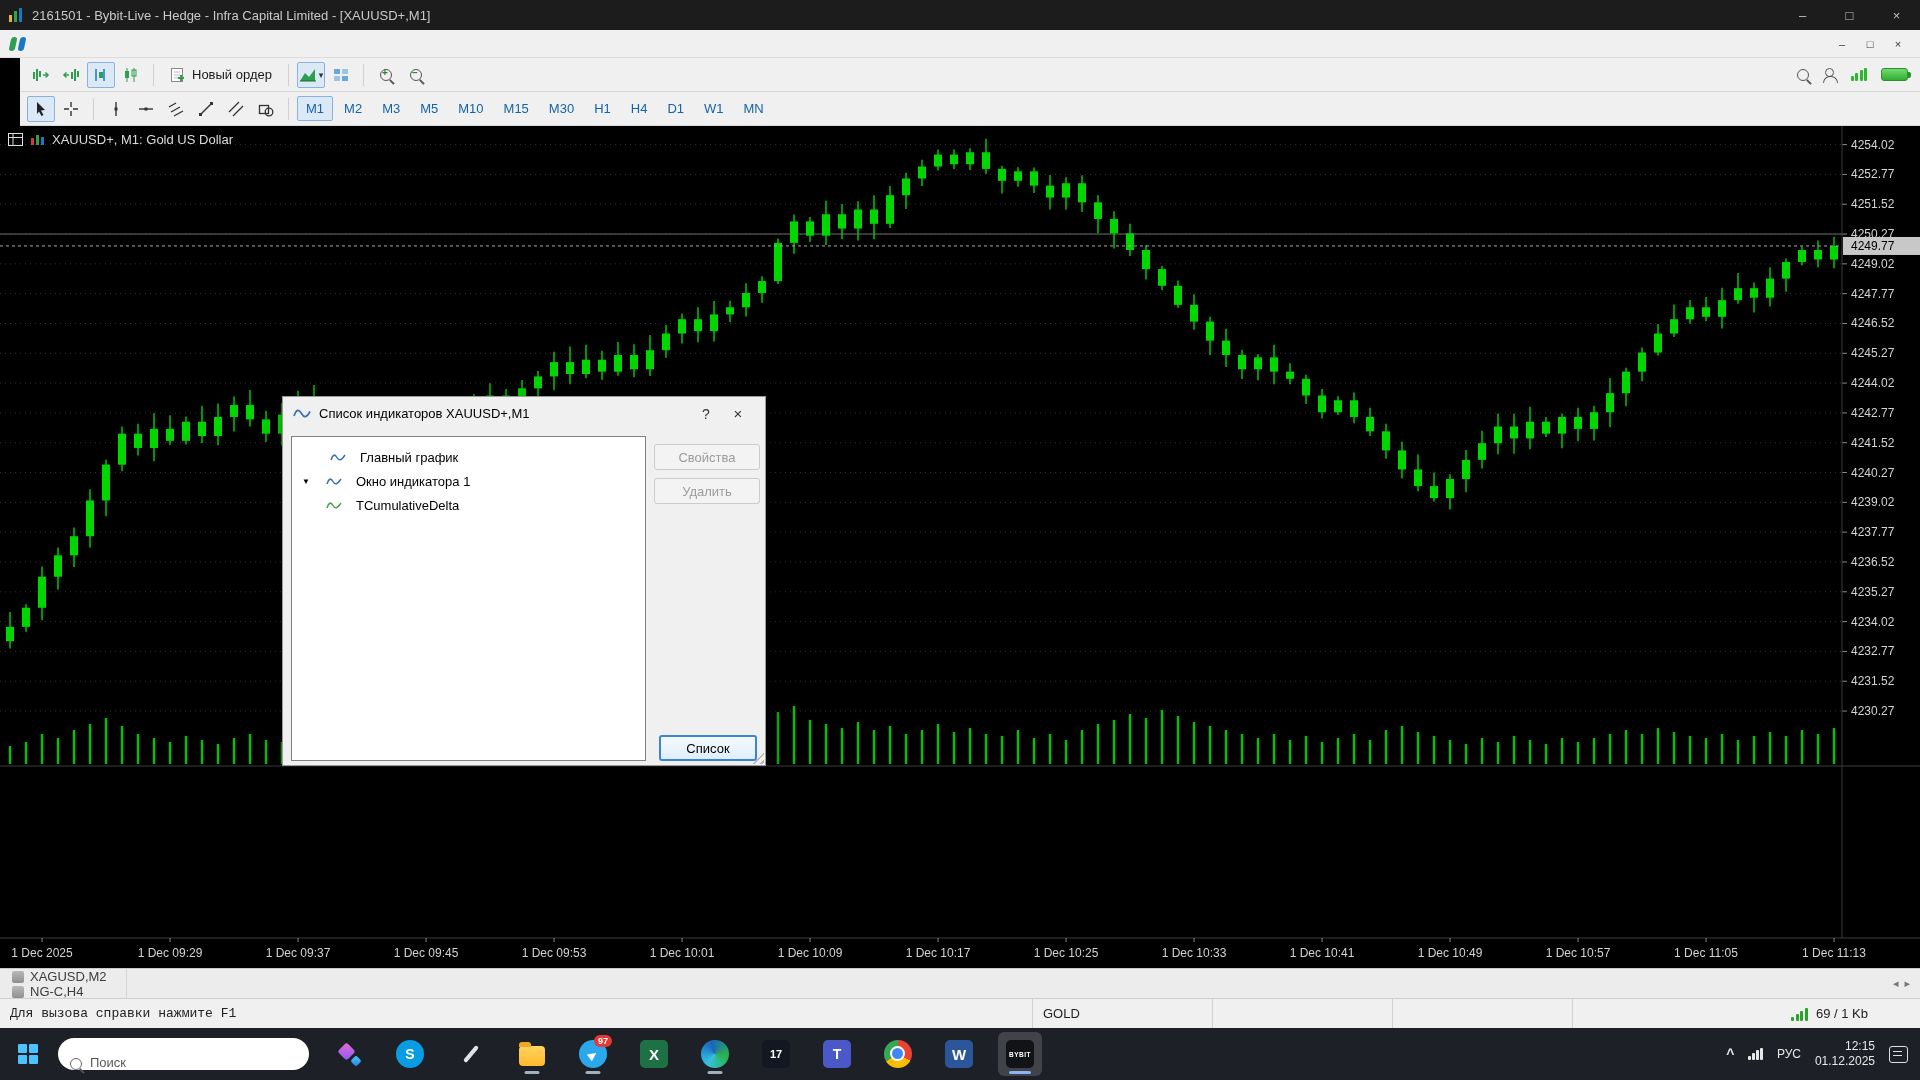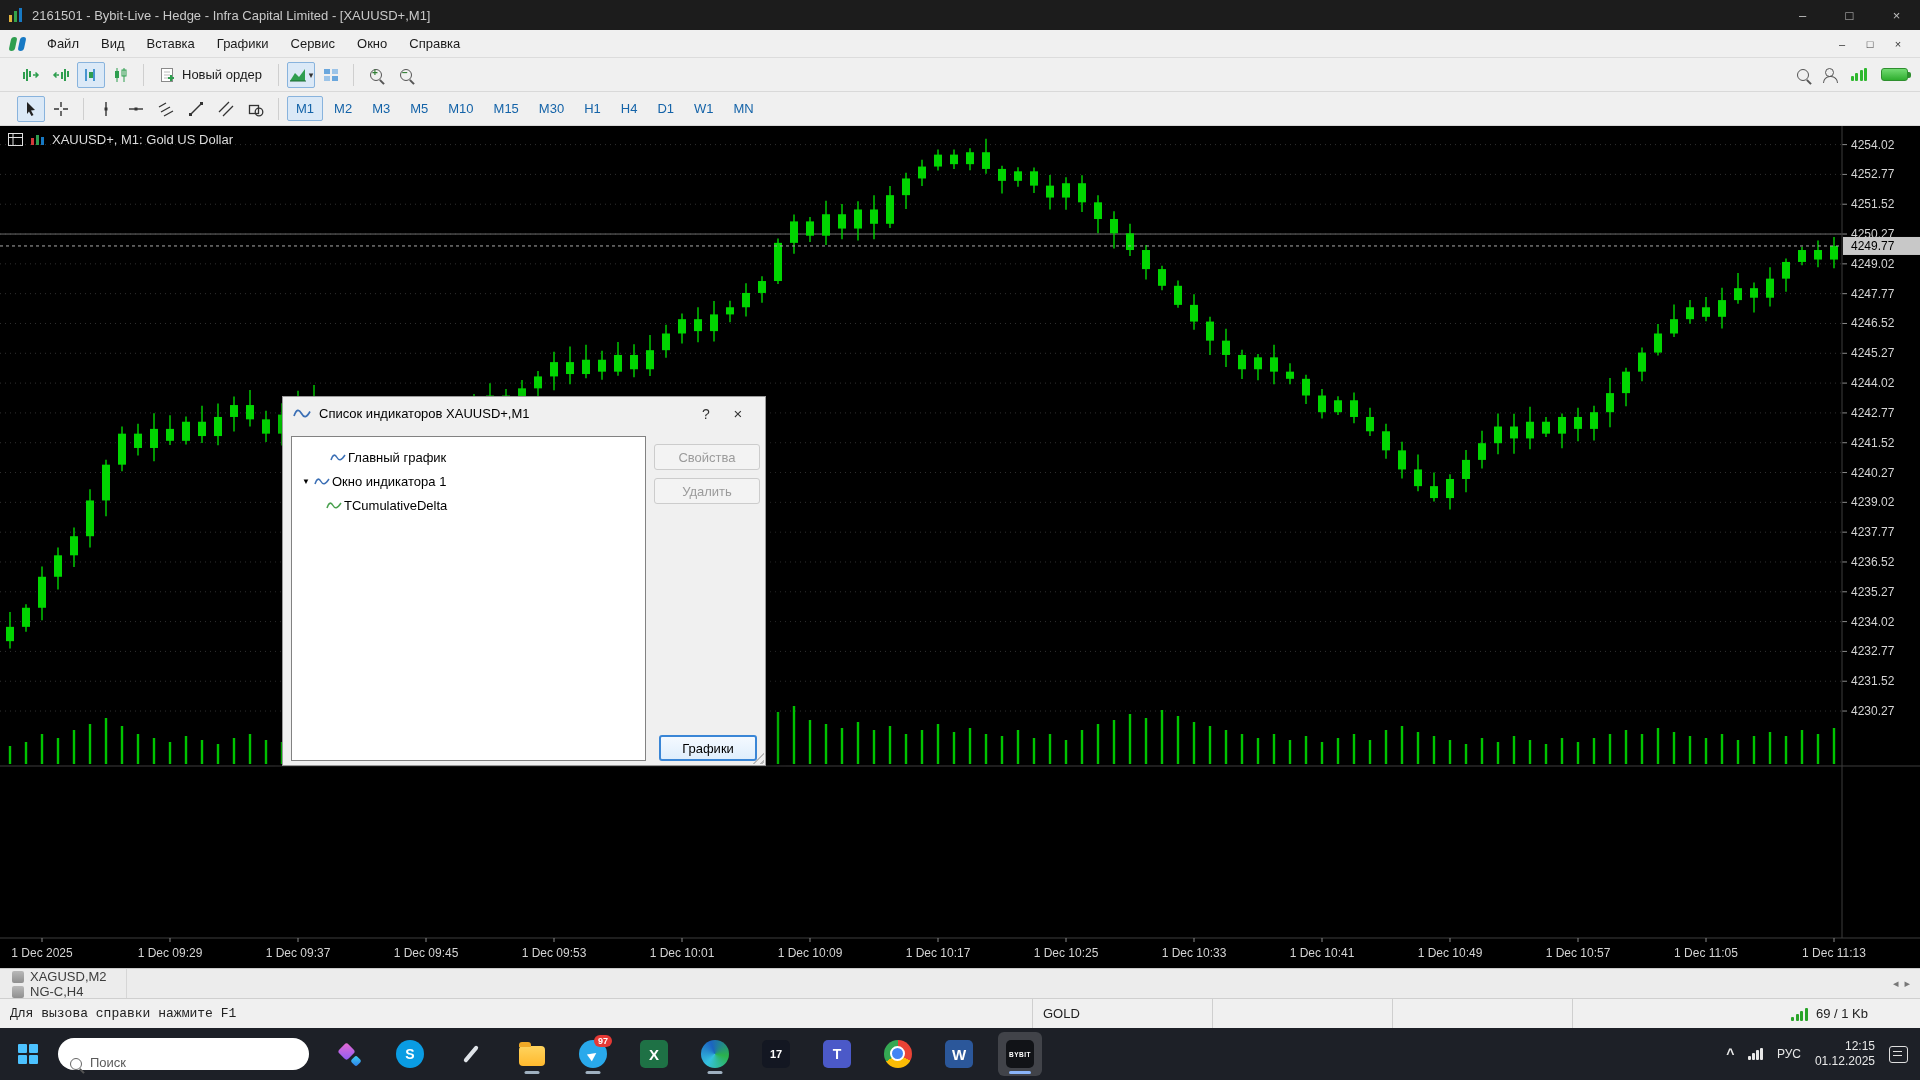--- a/index.html
+++ b/index.html
@@ -19,21 +19,21 @@
   .mt-logo { width:22px; height:16px; margin:0 6px 0 8px; position:relative; }
   .mt-logo i { position:absolute; width:6px; height:14px; border-radius:3px; top:1px; transform:skewX(-12deg); }
   .mt-logo i:first-child { left:2px; background:#2e9e4f; }
   .mt-logo i:last-child { left:11px; background:#1779c4; }
   .menu-items { display:flex; }
   .menu-item { padding:4px 11px; font-size:13px; color:#1a1a1a; cursor:default; }
   .mdi-controls { margin-left:auto; display:flex; gap:4px; margin-right:10px; }
   .mdi-btn { width:24px; height:20px; display:flex; align-items:center; justify-content:center; font-size:11px; color:#333; }
 
   
-  .toolbar { height:34px; background:#f0f0f0; display:flex; align-items:center; border-bottom:1px solid #d9d9d9; flex:0 0 auto; padding-left:16px; }
+  .toolbar { height:34px; background:#f0f0f0; display:flex; align-items:center; border-bottom:1px solid #d9d9d9; flex:0 0 auto; padding-left:6px;margin-left:20px; }
   .tsep { width:1px; height:22px; background:#cfcfcf; margin:0 7px; }
   .tbtn { height:26px; min-width:28px; display:flex; align-items:center; justify-content:center; border:1px solid transparent; border-radius:2px; margin:0 1px; cursor:default; }
   .tbtn.pressed { border-color:#88b3dd; background:#dbe9f7; }
   .tbtn svg { display:block; }
   .neworder { display:flex; align-items:center; gap:6px; height:26px; padding:0 8px; border:1px solid transparent; border-radius:2px; font-size:13px; color:#1a1a1a; }
   .caret { font-size:9px; color:#333; margin-left:2px; }
   .t1-right { margin-left:auto; display:flex; align-items:center; gap:14px; margin-right:12px; }
   .mag { width:12px; height:12px; border:1.8px solid #555; border-radius:50%; position:relative; display:inline-block; }
   .mag::after { content:''; position:absolute; width:6px; height:1.8px; background:#555; bottom:-3px; right:-4px; transform:rotate(45deg); }
   .mag .pm { position:absolute; left:1px; top:-3px; font-size:10px; color:#2e7d32; font-weight:bold; }
@@ -56,21 +56,21 @@
   .chart-label svg { display:block; }
 
   
   .dlg { position:absolute; left:282px; top:270px; width:484px; height:370px; background:#f0f0f0; border:1px solid #9a9a9a; box-shadow:4px 10px 24px rgba(0,0,0,.45); z-index:5; font-size:13px; }
   .dlg-title { height:33px; display:flex; align-items:center; padding:8px 10px; background:#f0f0f0; }
   .dlg-ic { margin-right:8px; display:inline-flex; }
   .dlg-title-text { color:#000; }
   .dlg-help { margin-left:auto; width:30px; text-align:center; color:#333; font-size:14px; cursor:default; }
   .dlg-x { width:34px; text-align:center; color:#333; font-size:15px; cursor:default; }
   .dlg-list { position:absolute; left:8px; top:39px; width:355px; height:325px; background:#fff; border:1px solid #828282; padding-top:8px; overflow:hidden; }
-  .trow { display:flex; align-items:center; height:24px; gap:2px; color:#000; }
+  .trow { display:flex; align-items:center; height:24px; gap:14px; color:#000; }
   .trow .tic { display:inline-flex; }
   .texp { font-size:8px; color:#000; width:12px; text-align:center; }
   .r1 { padding-left:38px; }
   .r2 { padding-left:8px; }
   .r3 { padding-left:34px; }
   .dbtn { position:absolute; left:371px; width:106px; height:26px; background:linear-gradient(#fdfdfd,#ececec); border:1px solid #b5b5b5; border-radius:3px; font-size:13px; font-family:inherit; color:#000; }
   .dbtn:disabled { color:#9b9b9b; background:#f3f3f3; border-color:#cccccc; }
   .dbtn.primary { left:376px; width:98px; top:338px; border:2px solid #3a86d6; background:linear-gradient(#f4f9ff,#dfeefc); }
   .grip { position:absolute; right:1px; bottom:1px; width:13px; height:13px;
     background:repeating-linear-gradient(135deg,#b9b9b9 0 2px,transparent 2px 5px); clip-path:polygon(100% 0,100% 100%,0 100%); }
@@ -152,29 +152,20 @@
       <span class="wbtn">□</span>
       <span class="wbtn closew">×</span>
     </div>
   </div>
 
   <div class="menubar">
     <span class="mt-logo">
         <i></i>
         <i></i>
       </span>
-    <div class="menu-items" id="menu-items">
-        <span class="menu-item">Файл</span>
-        <span class="menu-item">Вид</span>
-        <span class="menu-item">Вставка</span>
-        <span class="menu-item">Графики</span>
-        <span class="menu-item">Сервис</span>
-        <span class="menu-item">Окно</span>
-        <span class="menu-item">Справка</span>
-      </div>
     <div class="mdi-controls">
       <span class="mdi-btn">–</span>
       <span class="mdi-btn">□</span>
       <span class="mdi-btn">×</span>
     </div>
   </div>
 
   <div class="toolbar">
     <span class="tbtn">
       <svg width="18" height="16" viewBox="0 0 18 16">
@@ -807,21 +798,21 @@
           <span class="tic">
               <svg width="16" height="11" viewBox="0 0 16 11">
                 <path d="M1 8C3 2,5 2,7 5.5S11 9,15 3" stroke="#49a04e" fill="none" stroke-width="1.5"></path>
               </svg>
             </span>
           <span>TCumulativeDelta</span>
         </div>
       </div>
       <button class="dbtn" style="top:47px" disabled="">Свойства</button>
       <button class="dbtn" style="top:81px" disabled="">Удалить</button>
-      <button class="dbtn primary">Графики</button>
+      <button class="dbtn primary">Список</button>
       <span class="grip"></span>
     </div>
   </div>
 
   <div class="tabbar">
     <div id="tabs" style="display:flex;flex-direction:column;">
         <div class="tab">
           <span class="tab-ic"></span>
           <span>XAGUSD,M2</span>
         </div>

